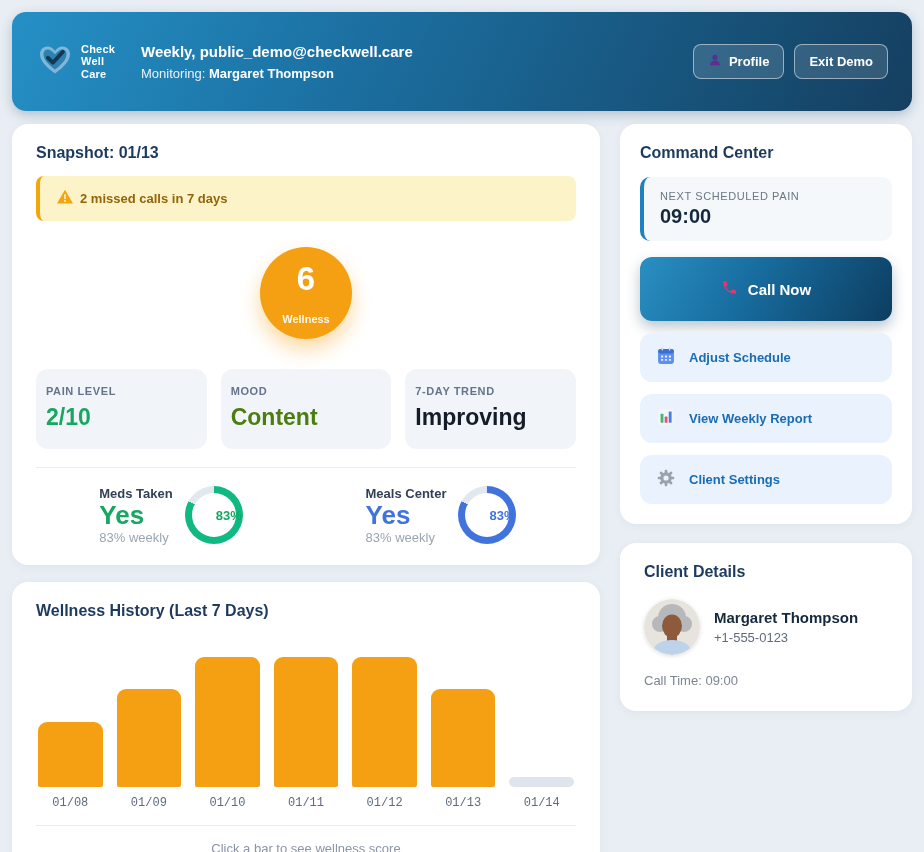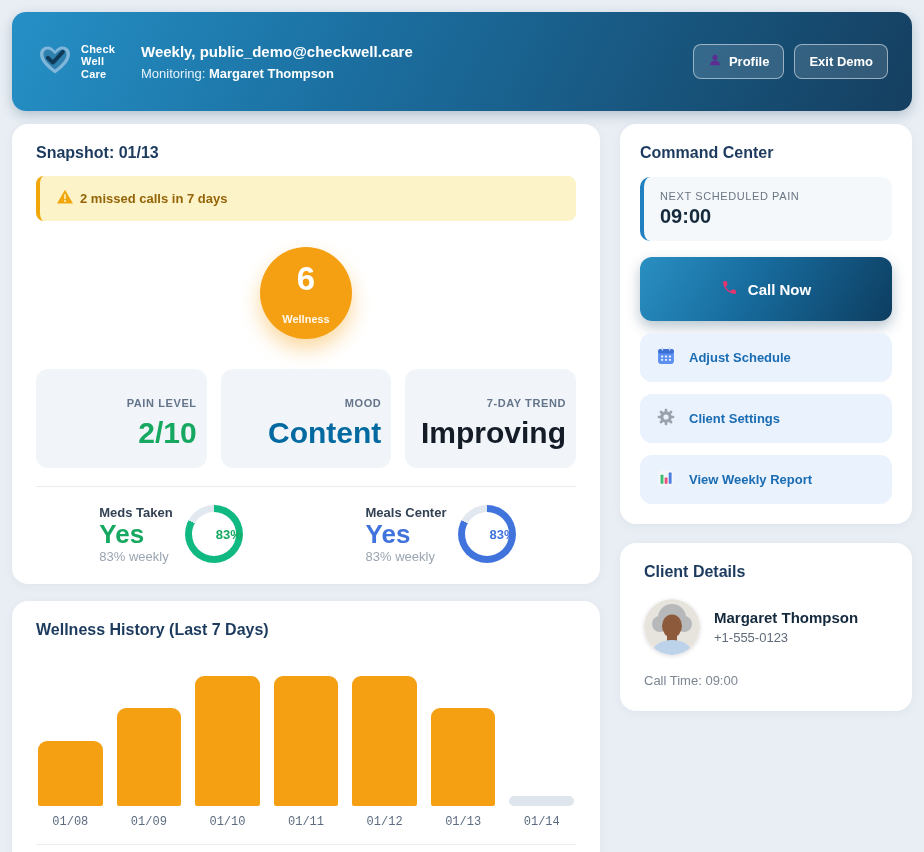--- a/index.html
+++ b/index.html
@@ -51,25 +51,25 @@
   }
   .wellness-circle {
     width:92px; height:92px; border-radius:50%; background:#f5a013;
     margin:26px auto 0; display:flex; flex-direction:column;
     align-items:center; justify-content:center;
     box-shadow:0 10px 20px rgba(245,160,19,.40);
   }
   .wc-num { font-size:33px; font-weight:bold; color:#fff; line-height:1; }
   .wc-lab { font-size:11px; font-weight:bold; color:rgba(255,255,255,.92); margin-top:18px; }
   .stats { display:flex; gap:14px; margin-top:30px; }
-  .stat { flex:1; background:#f1f5f9; border-radius:12px; padding:28px 10px 18px; text-align:right; }
+  .stat { flex:1; background:#f1f5f9; border-radius:12px; padding:16px 10px 18px; text-align:left; }
   .stat-label { font-size:11px; font-weight:bold; letter-spacing:.6px; color:#64748b; }
-  .stat-value { margin-top:7px; font-size:30px; font-weight:bold; }
+  .stat-value { margin-top:7px; font-size:23px; font-weight:bold; }
   .v-green { color:#16a860; }
-  .v-blue  { color:#0369a1; }
+  .v-blue  { color:#4d7c0f; }
   .v-dark  { color:#141c28; }
   .adh-row { display:flex; margin-top:18px; padding-top:18px; border-top:1px solid #e8edf2; }
   .adh { flex:1; display:flex; justify-content:center; align-items:center; gap:12px; }
   .adh-label { font-size:13px; font-weight:bold; color:#334155; }
   .adh-value { font-size:26px; font-weight:bold; line-height:1.1; }
   .a-green { color:#16a860; }
   .a-blue  { color:#4173dd; }
   .adh-sub { font-size:13px; color:#9aa5b1; }
   .ring { width:58px; height:58px; border-radius:50%; position:relative;
           display:flex; align-items:center; justify-content:center; }
@@ -288,43 +288,43 @@
               <rect x="6.6" y="1.6" width="2" height="4" rx="1" fill="#c8d7f4"></rect>
               <rect x="15.4" y="1.6" width="2" height="4" rx="1" fill="#c8d7f4"></rect>
             </svg>
           </span>
           <span>Adjust Schedule</span>
         </button>
 
         <button class="secbtn">
           <span>
             <svg width="20" height="20" viewBox="0 0 24 24">
+              <rect x="2.5" y="2.5" width="19" height="19" rx="3" fill="#f2f5f9"></rect>
+              <rect x="5.5" y="8" width="3.4" height="11" rx="0.8" fill="#3dbd6e"></rect>
+              <rect x="10.4" y="11.5" width="3.4" height="7.5" rx="0.8" fill="#ee4f77"></rect>
+              <rect x="15.3" y="5.5" width="3.4" height="13.5" rx="0.8" fill="#4a7de0"></rect>
+            </svg>
+          </span>
+          <span>View Weekly Report</span>
+        </button>
+
+        <button class="secbtn">
+          <span>
+            <svg width="20" height="20" viewBox="0 0 24 24">
               <g fill="#9aa3ad">
                 <rect x="10.4" y="2" width="3.2" height="20" rx="1.2"></rect>
                 <rect x="10.4" y="2" width="3.2" height="20" rx="1.2" transform="rotate(45 12 12)"></rect>
                 <rect x="10.4" y="2" width="3.2" height="20" rx="1.2" transform="rotate(90 12 12)"></rect>
                 <rect x="10.4" y="2" width="3.2" height="20" rx="1.2" transform="rotate(135 12 12)"></rect>
                 <circle cx="12" cy="12" r="7"></circle>
               </g>
               <circle cx="12" cy="12" r="3.1" fill="#e9f2fd"></circle>
             </svg>
           </span>
           <span>Client Settings</span>
-        </button>
-
-        <button class="secbtn">
-          <span>
-            <svg width="20" height="20" viewBox="0 0 24 24">
-              <rect x="2.5" y="2.5" width="19" height="19" rx="3" fill="#f2f5f9"></rect>
-              <rect x="5.5" y="8" width="3.4" height="11" rx="0.8" fill="#3dbd6e"></rect>
-              <rect x="10.4" y="11.5" width="3.4" height="7.5" rx="0.8" fill="#ee4f77"></rect>
-              <rect x="15.3" y="5.5" width="3.4" height="13.5" rx="0.8" fill="#4a7de0"></rect>
-            </svg>
-          </span>
-          <span>View Weekly Report</span>
         </button>
       </div>
 
       <div class="card" style="">
         <div class="card-title">Client Details</div>
         <div class="cd-row">
           <div class="avatar">
             <svg width="56" height="56" viewBox="0 0 56 56">
               <defs>
                   <clipPath id="av">

